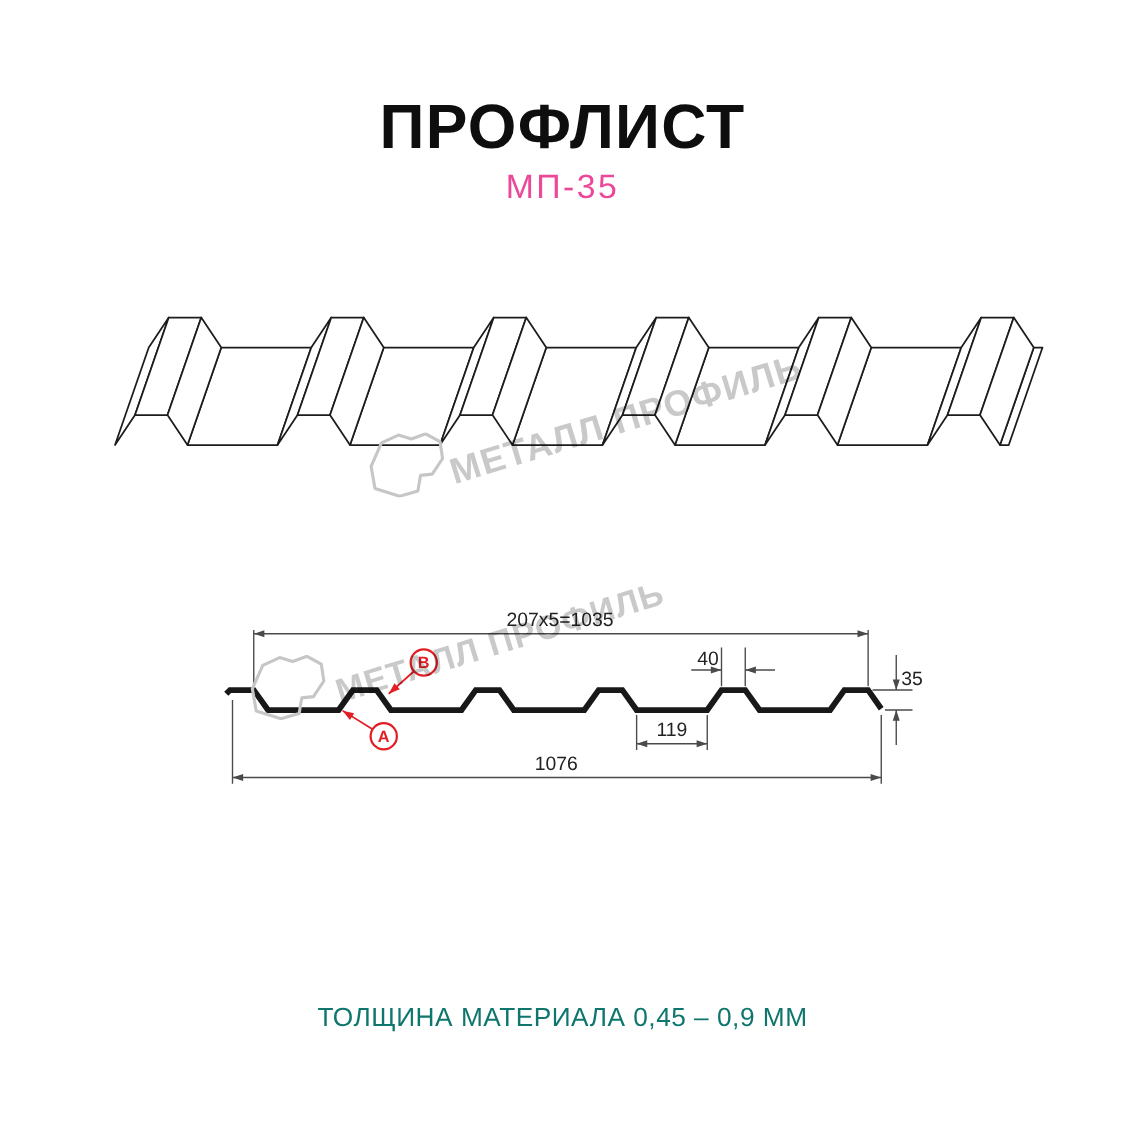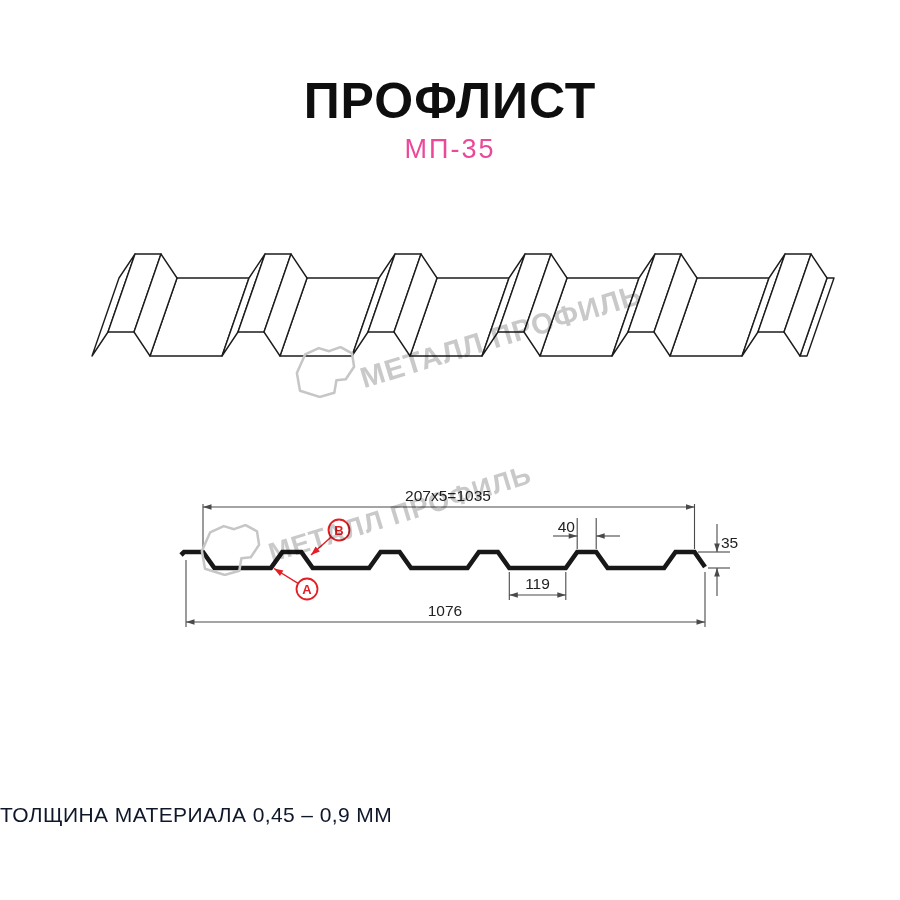--- a/index.html
+++ b/index.html
@@ -2,22 +2,22 @@
 <html><head>
 <meta charset="utf-8">
 <style>
   html,body{margin:0;padding:0;}
   .page{position:relative;width:900px;height:872px;background:#ffffff;overflow:hidden;
         font-family:"Liberation Sans",sans-serif;}
   .title{position:absolute;top:72px;left:0;width:900px;text-align:center;
          font-size:50px;font-weight:800;letter-spacing:1px;color:#0e0e0e;}
   .subtitle{position:absolute;top:134px;left:0;width:900px;text-align:center;
             font-size:27px;font-weight:500;letter-spacing:2px;color:#ec4899;}
-  .footer{position:absolute;top:803px;left:0;width:900px;
-          font-size:21px;font-weight:500;letter-spacing:0.4px;color:#0f172a;}
+  .footer{position:absolute;top:803px;left:0;width:900px;text-align:center;
+          font-size:21px;font-weight:500;letter-spacing:0.4px;color:#0f766e;}
   .svg-abs{position:absolute;}
   
   .wm-logo{position:absolute;}
   .wm-text{position:absolute;white-space:nowrap;font-weight:700;color:#c9c9c9;
            transform-origin:left bottom;mix-blend-mode:multiply;}
   .wm1-logo{left:292px;top:346px;width:68px;height:52px;}
   .wm1-text{left:366px;top:362px;font-size:29px;letter-spacing:1px;transform:rotate(-17deg);}
   .wm2-logo{left:198px;top:524px;width:66px;height:52px;}
   .wm2-text{left:274px;top:538px;font-size:27px;letter-spacing:1px;transform:rotate(-17deg);}
 </style>

